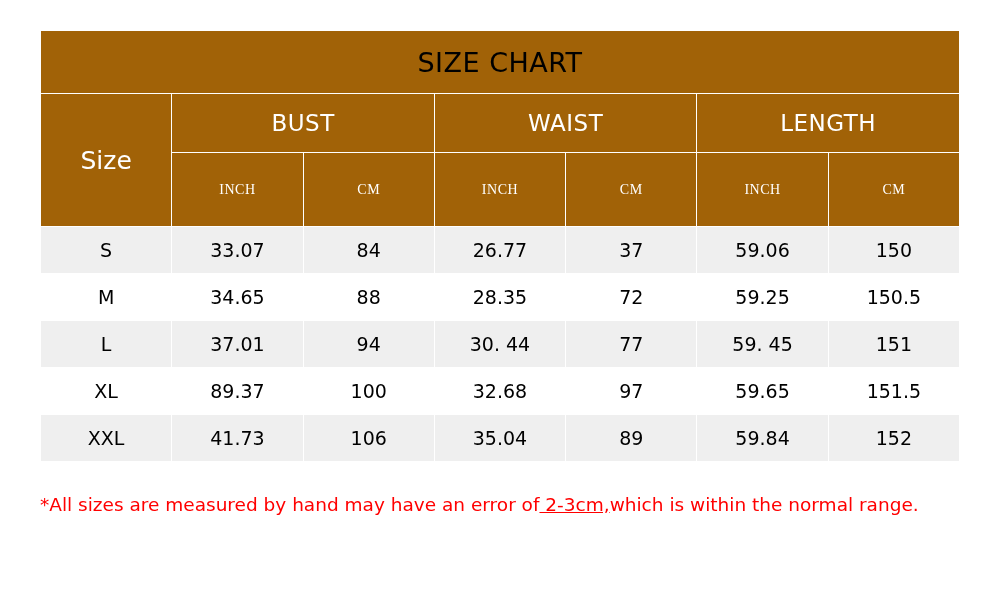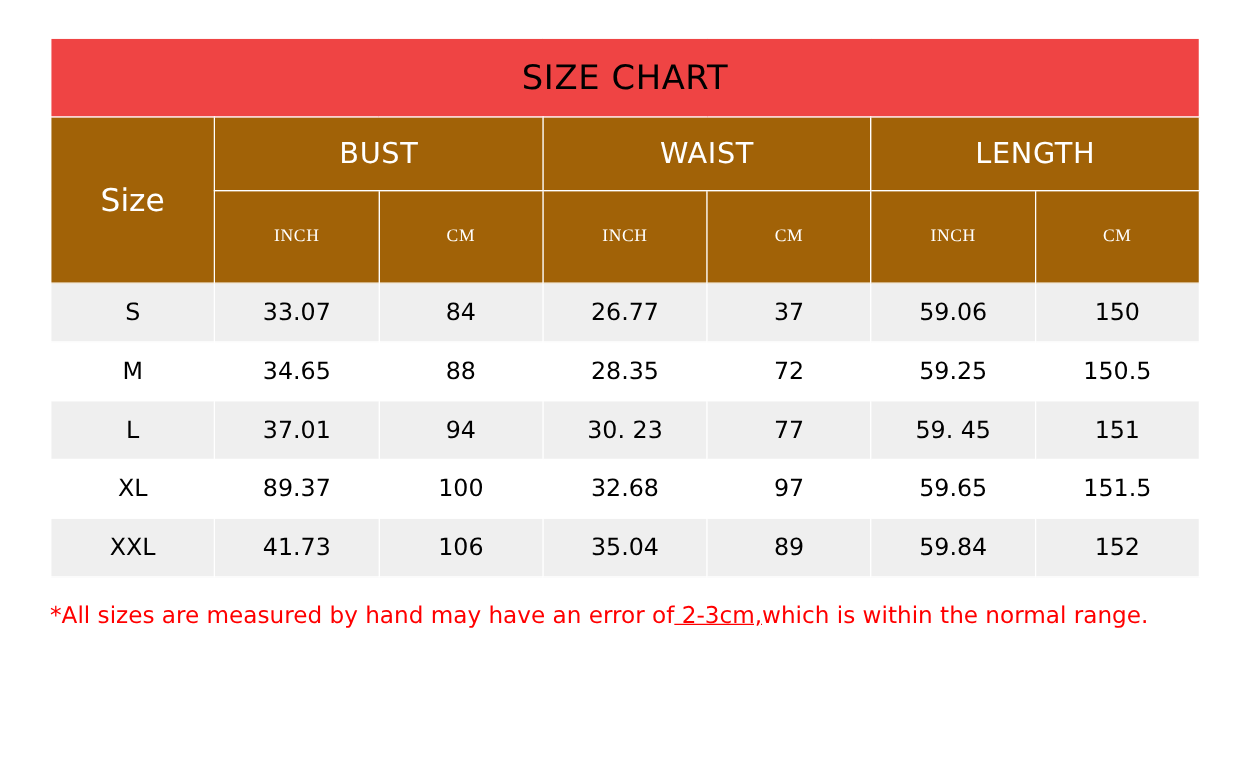--- a/index.html
+++ b/index.html
@@ -31,21 +31,21 @@
     width: 920px;
     table-layout: fixed;
   }
   table.size-chart td, table.size-chart th {
     border: 1px solid #ffffff;
     padding: 0;
     text-align: center;
     vertical-align: middle;
   }
   .title-cell {
-    background: #ef4444;
+    background: #a16207;
     color: #000000;
     font-size: 27px;
     font-weight: 400;
     height: 62px;
     letter-spacing: 0.5px;
     border: 1px solid #ffffff;
   }
   .hdr {
     background: #a16207;
     color: #ffffff;
@@ -89,20 +89,21 @@
     width: 930px;
     color: #ff0000;
     font-size: 18.5px;
     line-height: 1.45;
   }
   .note-line {
     white-space: nowrap;
   }
   .note-1 {
     margin-bottom: 26px;
+    margin-top: 12px;
   }
   .note-2 {
     white-space: normal;
     line-height: 1.45;
   }
   .underline {
     text-decoration: underline;
   }
   .note-indent {
     display: block;
@@ -150,21 +151,21 @@
           <td class="row-cell">88</td>
           <td class="row-cell">28.35</td>
           <td class="row-cell">72</td>
           <td class="row-cell">59.25</td>
           <td class="row-cell">150.5</td>
         </tr>
         <tr class="row-odd">
           <td class="row-cell row-label">L</td>
           <td class="row-cell">37.01</td>
           <td class="row-cell">94</td>
-          <td class="row-cell">30. 23</td>
+          <td class="row-cell">30. 44</td>
           <td class="row-cell">77</td>
           <td class="row-cell">59. 45</td>
           <td class="row-cell">151</td>
         </tr>
         <tr class="row-even">
           <td class="row-cell row-label">XL</td>
           <td class="row-cell">89.37</td>
           <td class="row-cell">100</td>
           <td class="row-cell">32.68</td>
           <td class="row-cell">97</td>

